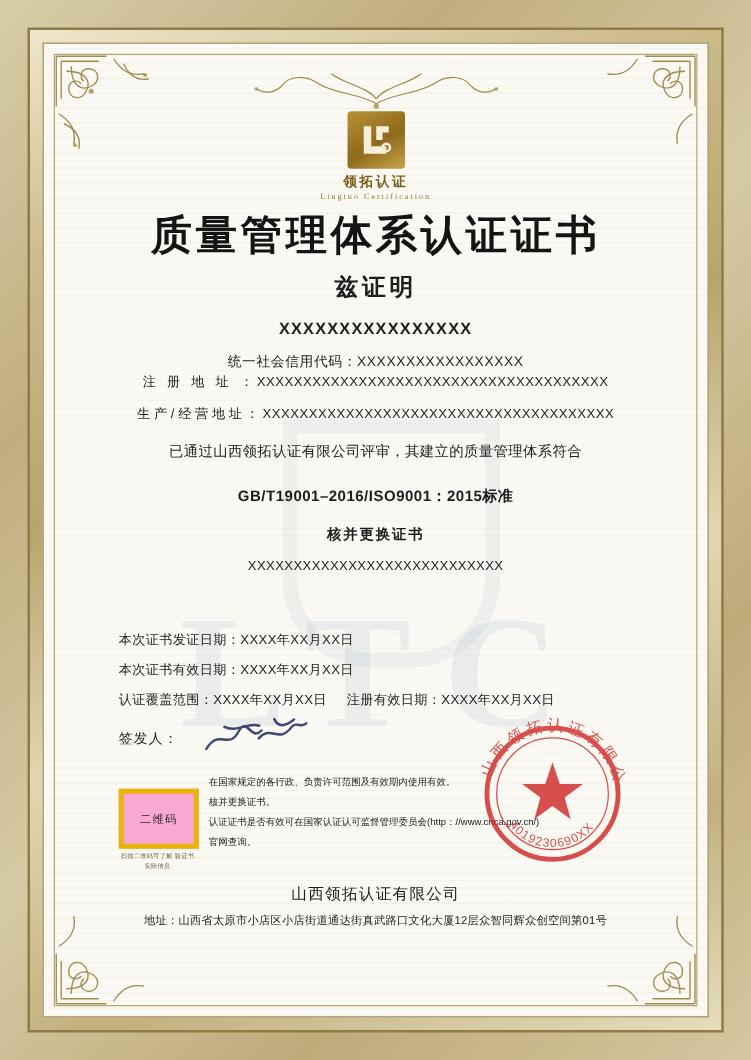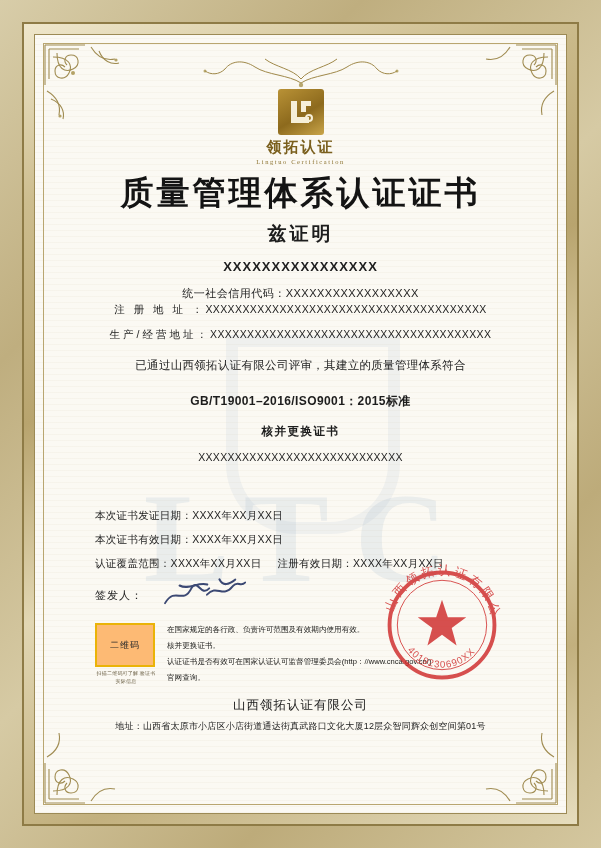--- a/index.html
+++ b/index.html
@@ -125,21 +125,21 @@
     background: linear-gradient(150deg, #b99236 0%, #8d6a1d 55%, #c9a54a 100%);
     border-radius: 3px;
     position: relative;
     display: flex;
     align-items: center;
     justify-content: center;
   }
   .logo-mark svg { display:block; }
   .logo-cn {
     font-family: "Liberation Serif", serif;
-    font-size: 15px;
+    font-size: 11px;
     font-weight: bold;
     letter-spacing: 2px;
     color: #7a5f1d;
     margin-top: 3px;
   }
   .logo-en {
     font-family: "Liberation Serif", serif;
     font-size: 6.5px;
     letter-spacing: 1.6px;
     color: #8c7330;
@@ -255,28 +255,29 @@
     text-align: left;
   }
   .qr-box {
     width: 62px;
     flex: none;
     text-align: center;
   }
   .qr-frame {
     width: 56px;
     height: 40px;
-    border: 2px solid #eab308;
+    border: 4px solid #eab308;
     display: flex;
     align-items: center;
     justify-content: center;
     font-size: 9px;
     letter-spacing: 1px;
     color: #2a2a2a;
-    background: #fdba74;
+    background: #f9a8d4;
+    margin-top: 12px;
   }
   .qr-cap {
     font-size: 5px;
     color: #6a5f44;
     margin-top: 3px;
     line-height: 1.5;
     letter-spacing: .2px;
   }
   .fineprint {
     flex: 1;

